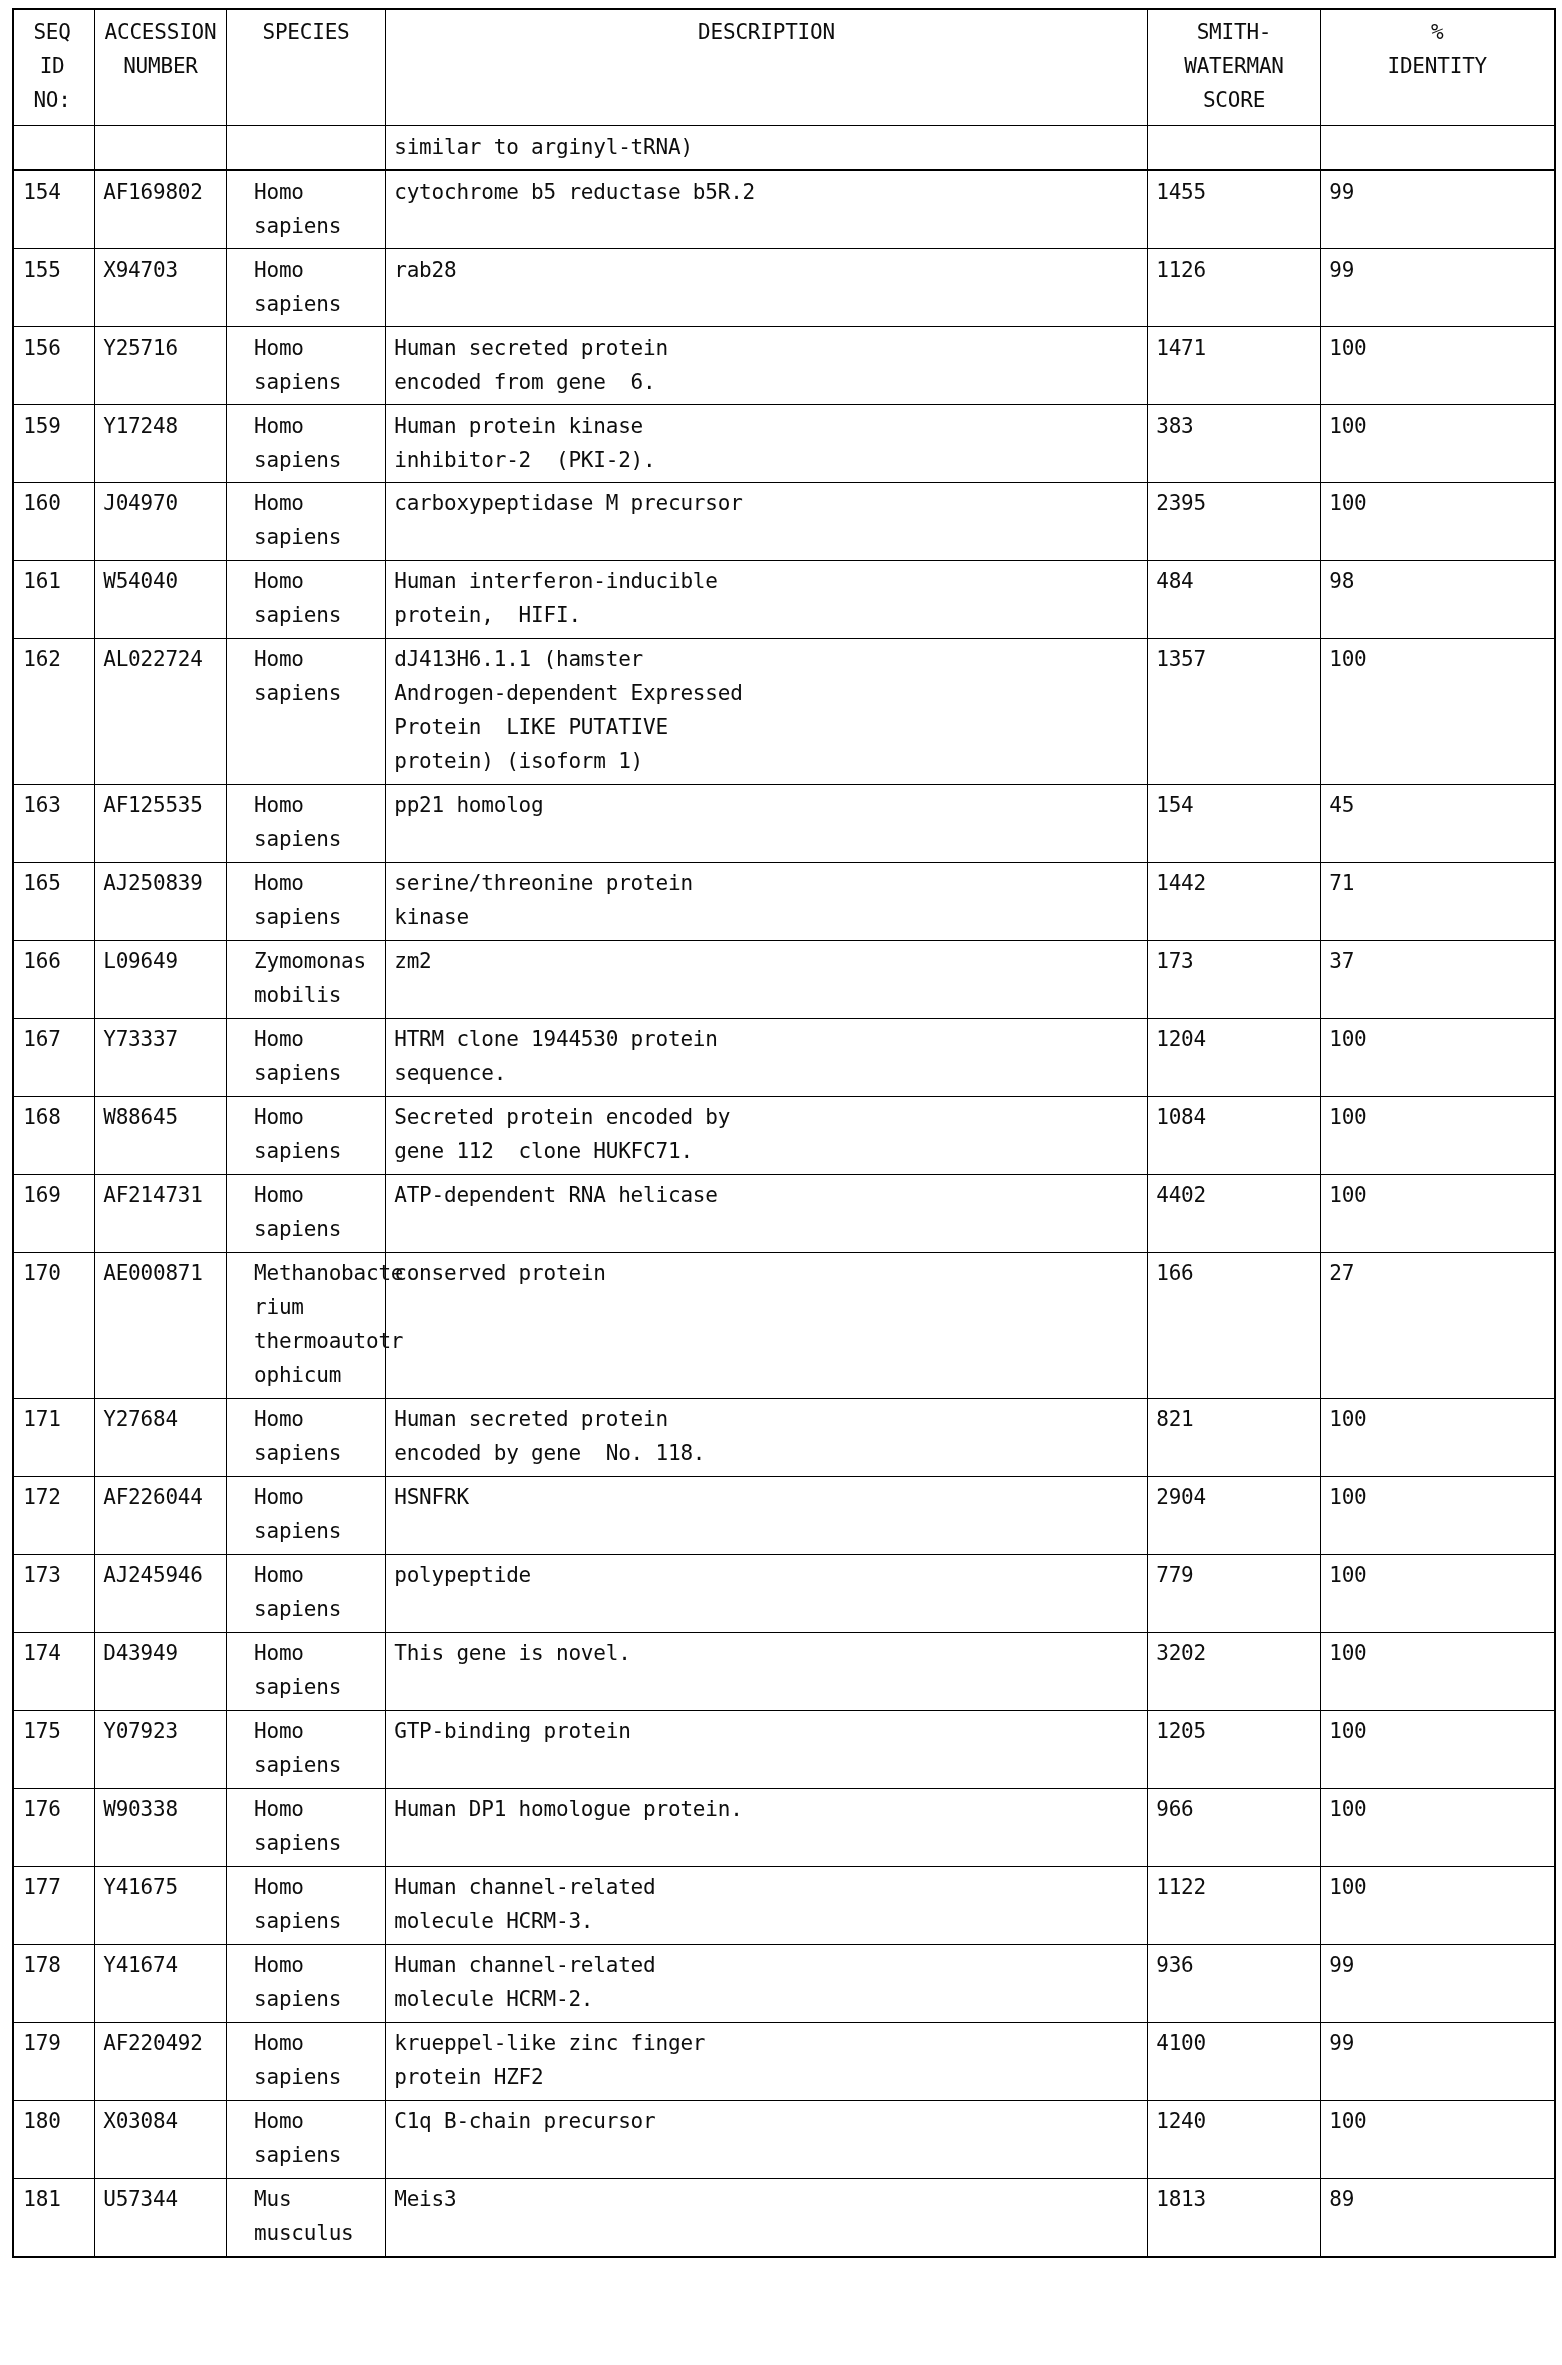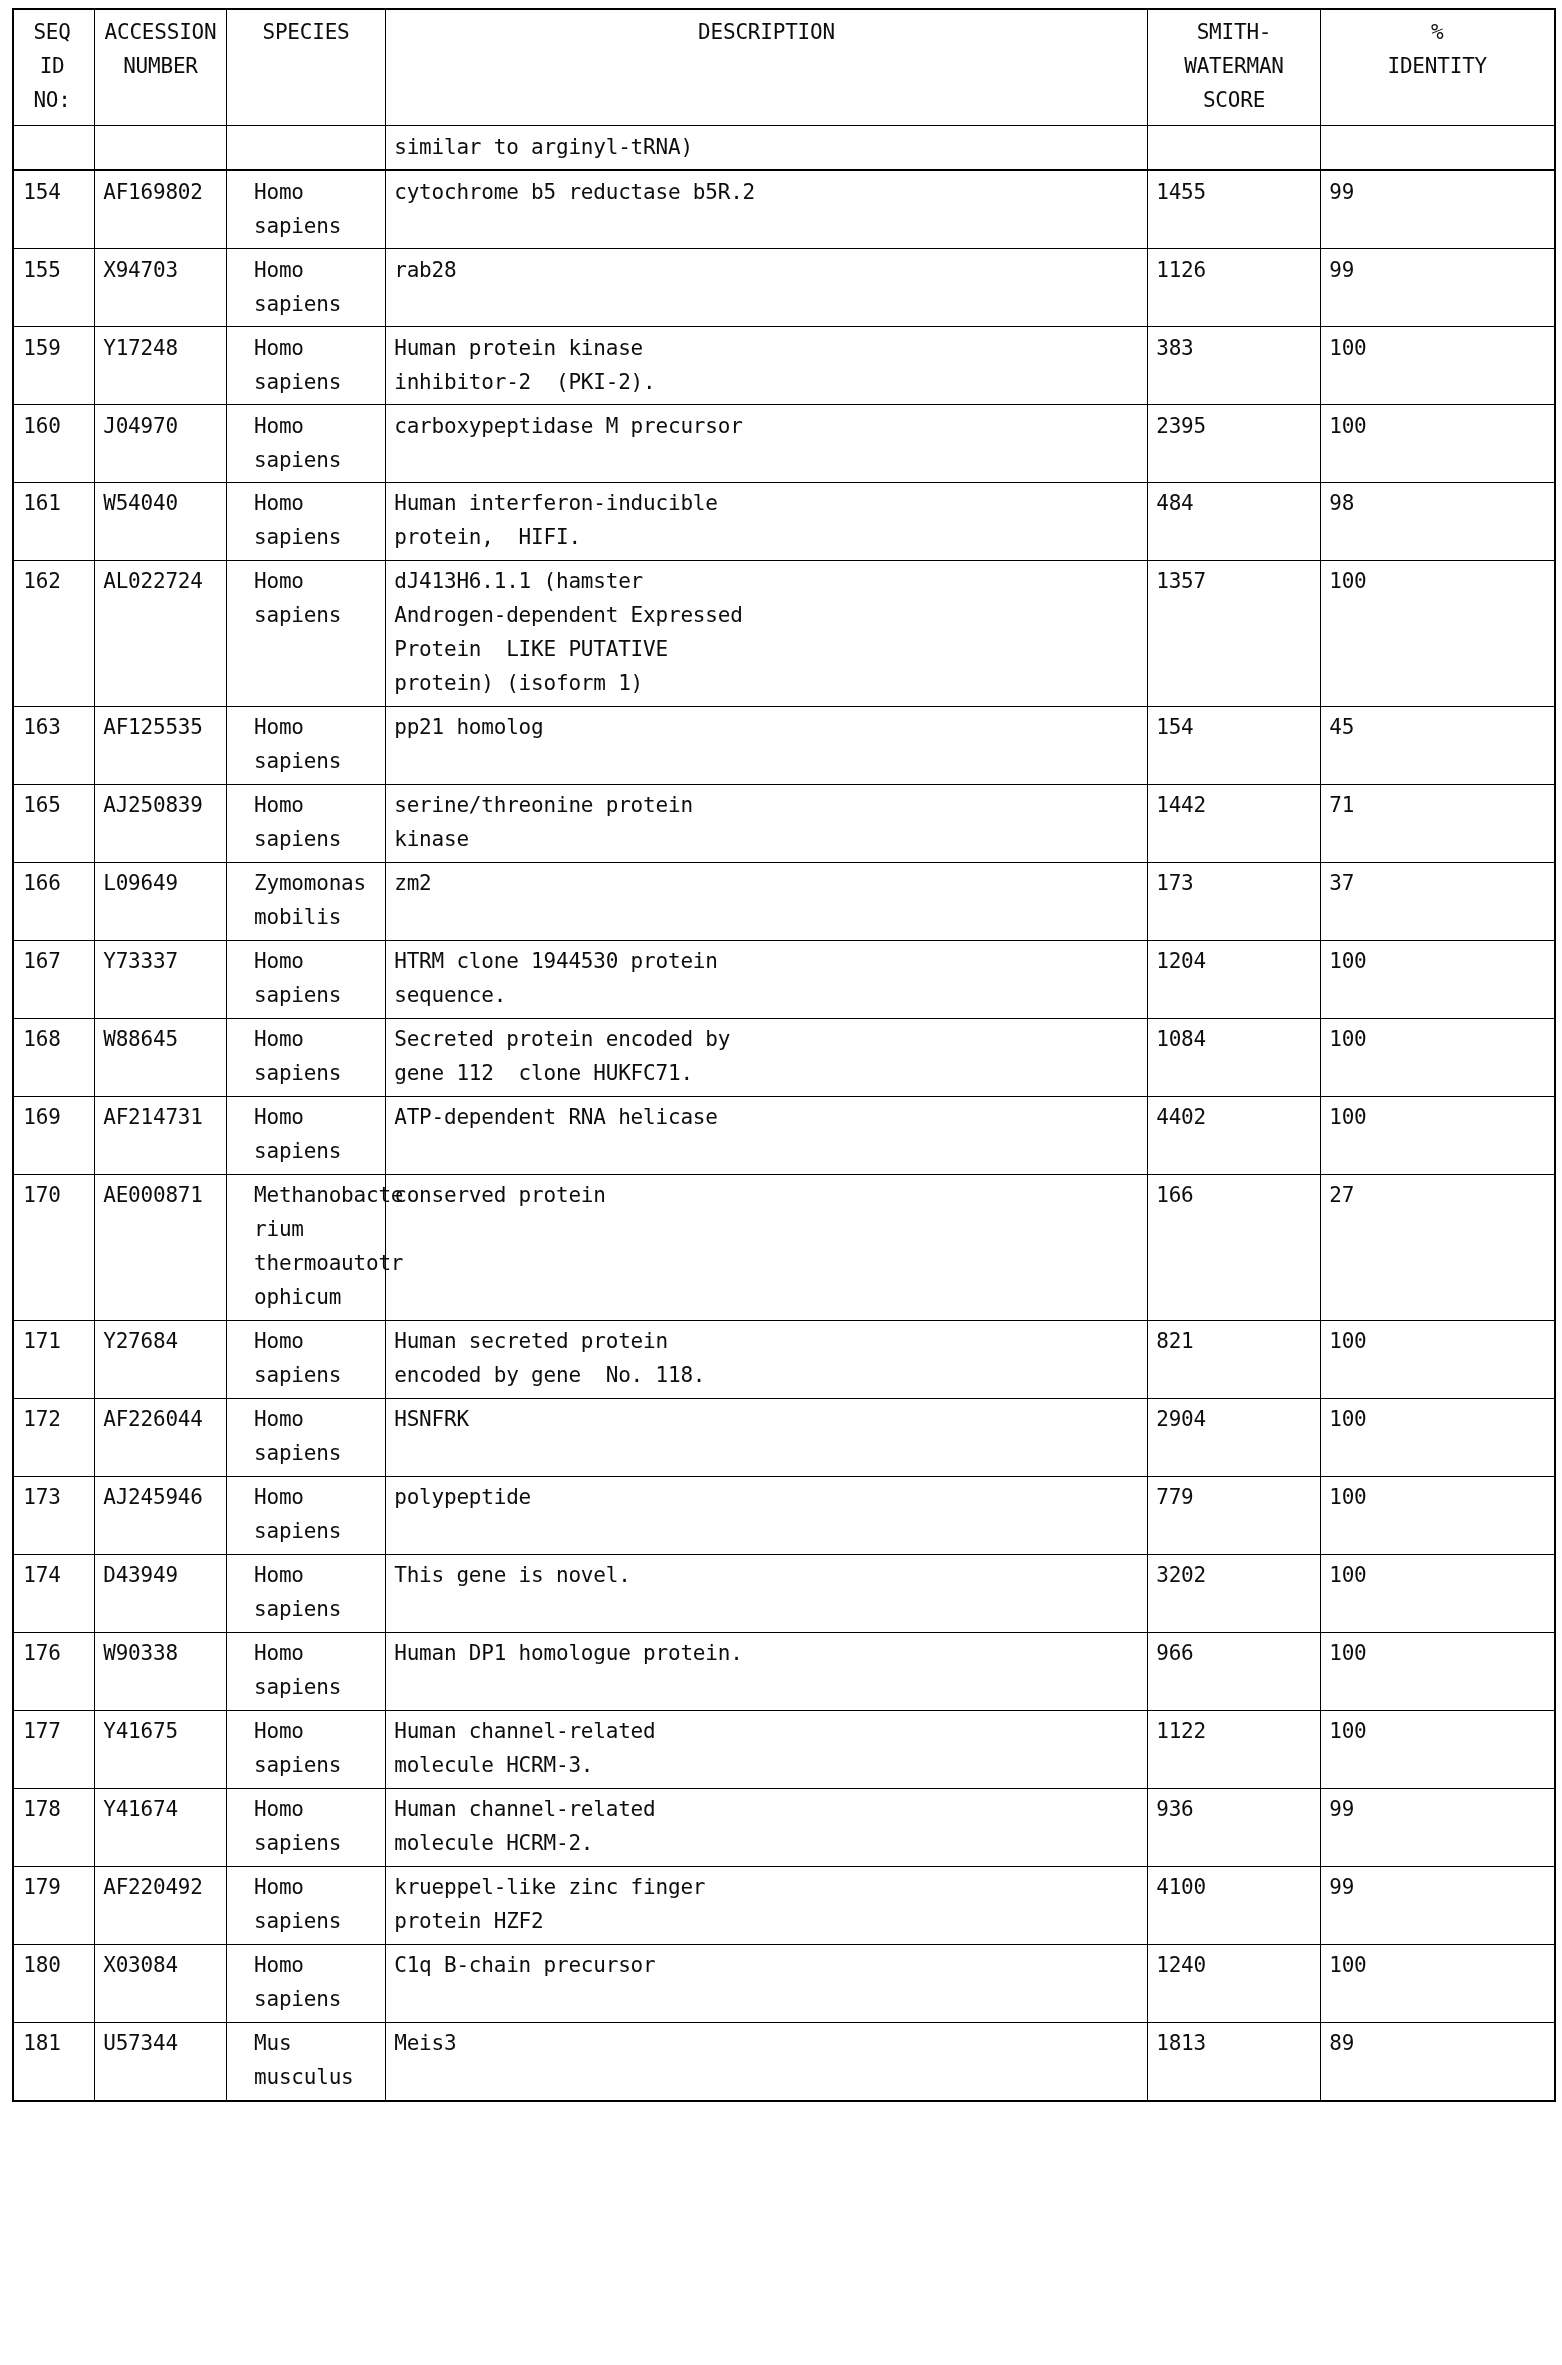--- a/index.html
+++ b/index.html
@@ -137,20 +137,29 @@
         </tr>
         <tr>
           <td class="cell-seq"><span class="txt">155</span></td>
           <td class="cell-accession"><span class="txt">X94703</span></td>
           <td class="cell-species"><span class="txt">Homo sapiens</span></td>
           <td class="cell-description"><span class="txt">rab28</span></td>
           <td class="cell-smith"><span class="txt">1126</span></td>
           <td class="cell-percent"><span class="txt">99</span></td>
         </tr>
         <tr>
+          <td class="cell-seq"><span class="txt">156</span></td>
+          <td class="cell-accession"><span class="txt">Y25716</span></td>
+          <td class="cell-species"><span class="txt">Homo sapiens</span></td>
+          <td class="cell-description"><span class="txt">Human secreted protein
+encoded from gene  6.</span></td>
+          <td class="cell-smith"><span class="txt">1471</span></td>
+          <td class="cell-percent"><span class="txt">100</span></td>
+        </tr>
+        <tr>
           <td class="cell-seq"><span class="txt">159</span></td>
           <td class="cell-accession"><span class="txt">Y17248</span></td>
           <td class="cell-species"><span class="txt">Homo sapiens</span></td>
           <td class="cell-description"><span class="txt">Human protein kinase
 inhibitor-2  (PKI-2).</span></td>
           <td class="cell-smith"><span class="txt">383</span></td>
           <td class="cell-percent"><span class="txt">100</span></td>
         </tr>
         <tr>
           <td class="cell-seq"><span class="txt">160</span></td>
@@ -270,20 +279,28 @@
         </tr>
         <tr>
           <td class="cell-seq"><span class="txt">174</span></td>
           <td class="cell-accession"><span class="txt">D43949</span></td>
           <td class="cell-species"><span class="txt">Homo sapiens</span></td>
           <td class="cell-description"><span class="txt">This gene is novel.</span></td>
           <td class="cell-smith"><span class="txt">3202</span></td>
           <td class="cell-percent"><span class="txt">100</span></td>
         </tr>
         <tr>
+          <td class="cell-seq"><span class="txt">175</span></td>
+          <td class="cell-accession"><span class="txt">Y07923</span></td>
+          <td class="cell-species"><span class="txt">Homo sapiens</span></td>
+          <td class="cell-description"><span class="txt">GTP-binding protein</span></td>
+          <td class="cell-smith"><span class="txt">1205</span></td>
+          <td class="cell-percent"><span class="txt">100</span></td>
+        </tr>
+        <tr>
           <td class="cell-seq"><span class="txt">176</span></td>
           <td class="cell-accession"><span class="txt">W90338</span></td>
           <td class="cell-species"><span class="txt">Homo
 sapiens</span></td>
           <td class="cell-description"><span class="txt">Human DP1 homologue protein.</span></td>
           <td class="cell-smith"><span class="txt">966</span></td>
           <td class="cell-percent"><span class="txt">100</span></td>
         </tr>
         <tr>
           <td class="cell-seq"><span class="txt">177</span></td>

